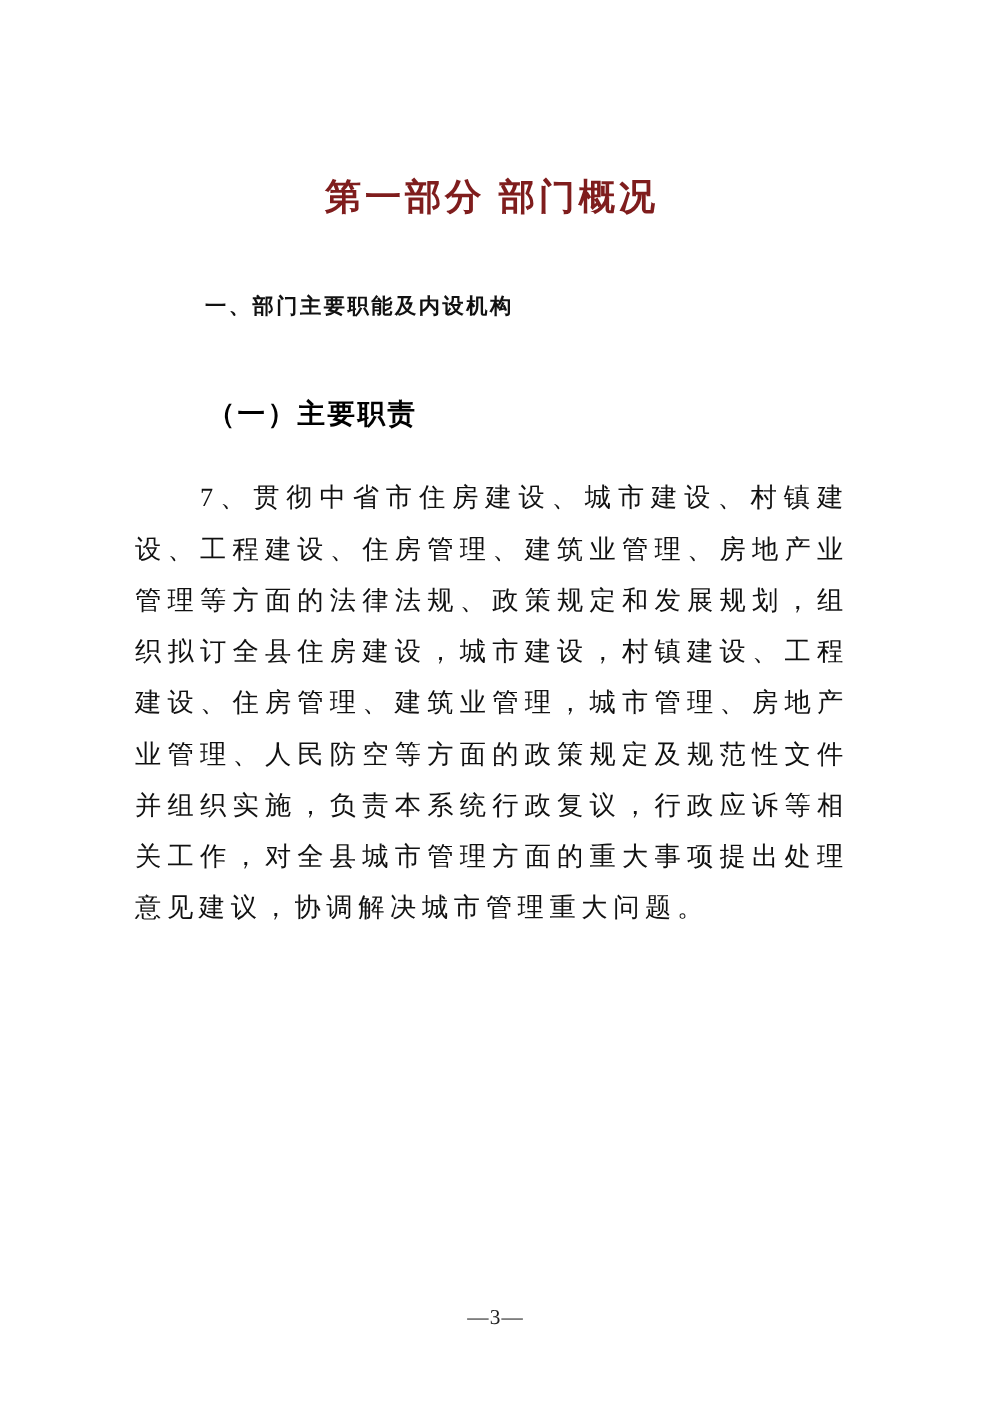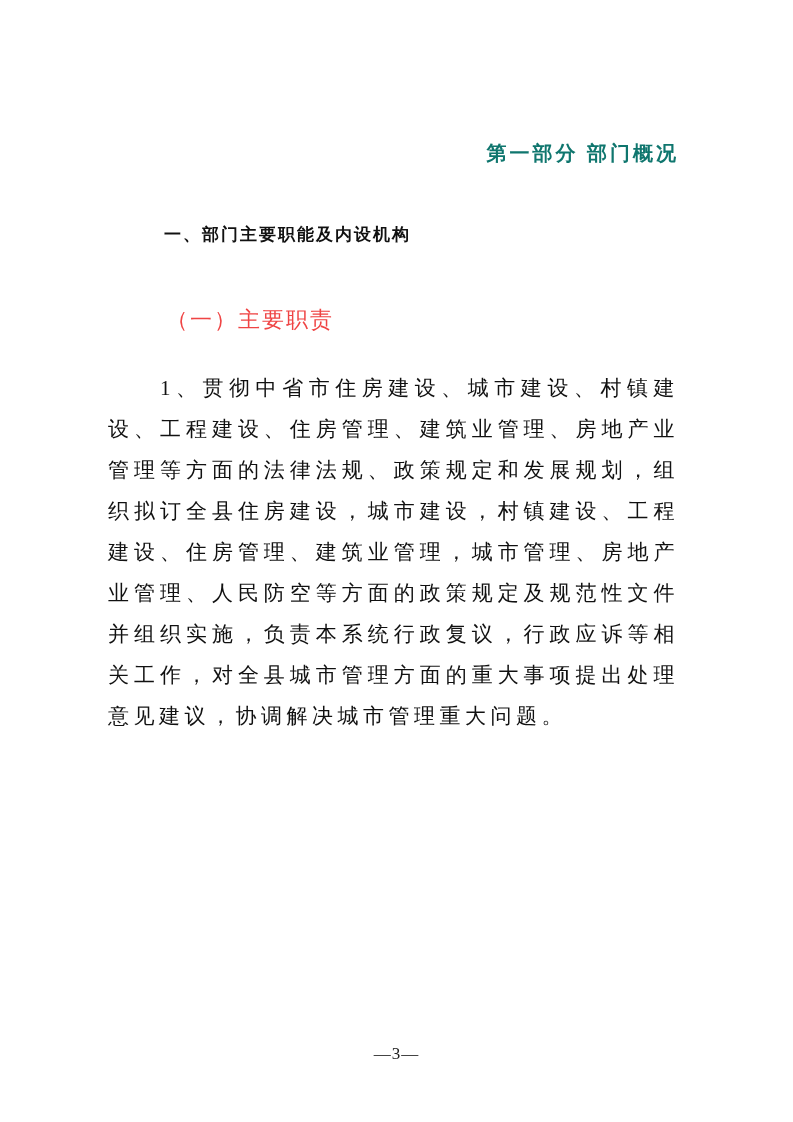--- a/index.html
+++ b/index.html
@@ -14,47 +14,47 @@
     margin: 0 auto;
     background: #ffffff;
     color: #111111;
     box-sizing: border-box;
     padding: 0 114px 0 108px;
     overflow: hidden;
     font-family: "Liberation Serif", serif;
   }
   .doc-title {
     margin: 142px 0 0 0;
-    text-align: right;
+    text-align: center;
     font-family: "Liberation Sans", sans-serif;
     font-weight: bold;
-    font-size: 20px;
+    font-size: 29px;
     line-height: 1.15;
     letter-spacing: 3px;
-    color: #0f766e;
+    color: #7f1d1d;
   }
   .section-heading {
     margin: 60px 0 0 0;
     padding-left: 56px;
     font-family: "Liberation Sans", sans-serif;
     font-weight: bold;
     font-size: 17px;
     line-height: 1.2;
     letter-spacing: 2px;
     color: #111111;
   }
   .subsection-heading {
     margin: 62px 0 0 0;
     padding-left: 58px;
     font-family: "Liberation Serif", serif;
-    font-weight: normal;
+    font-weight: bold;
     font-size: 22px;
     line-height: 1.2;
     letter-spacing: 2px;
-    color: #ef4444;
+    color: #000000;
   }
   .body-text {
     margin-top: 34px;
   }
   .body-text p {
     margin: 0;
     font-size: 21px;
     line-height: 41px;
     letter-spacing: 4.5px;
     text-indent: 52px;
@@ -77,18 +77,18 @@
 
 <div class="page">
 
   <h1 class="doc-title">第一部分 部门概况</h1>
 
   <h2 class="section-heading">一、部门主要职能及内设机构</h2>
 
   <h3 class="subsection-heading">（一）主要职责</h3>
 
   <div class="body-text">
-    <p>1、贯彻中省市住房建设、城市建设、村镇建设、工程建设、住房管理、建筑业管理、房地产业管理等方面的法律法规、政策规定和发展规划，组织拟订全县住房建设，城市建设，村镇建设、工程建设、住房管理、建筑业管理，城市管理、房地产业管理、人民防空等方面的政策规定及规范性文件并组织实施，负责本系统行政复议，行政应诉等相关工作，对全县城市管理方面的重大事项提出处理意见建议，协调解决城市管理重大问题。</p>
+    <p>7、贯彻中省市住房建设、城市建设、村镇建设、工程建设、住房管理、建筑业管理、房地产业管理等方面的法律法规、政策规定和发展规划，组织拟订全县住房建设，城市建设，村镇建设、工程建设、住房管理、建筑业管理，城市管理、房地产业管理、人民防空等方面的政策规定及规范性文件并组织实施，负责本系统行政复议，行政应诉等相关工作，对全县城市管理方面的重大事项提出处理意见建议，协调解决城市管理重大问题。</p>
   </div>
 
   <div class="page-footer">—3—</div>
 
 </div>
 
 </body></html>

